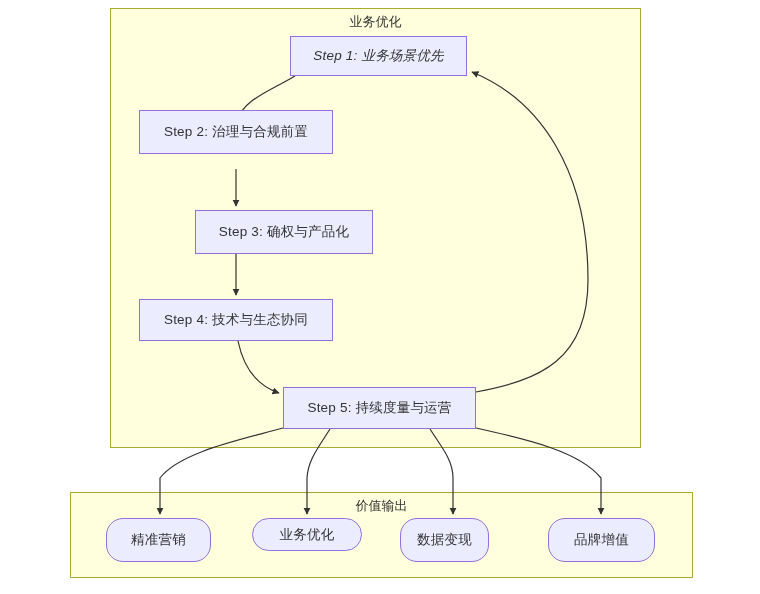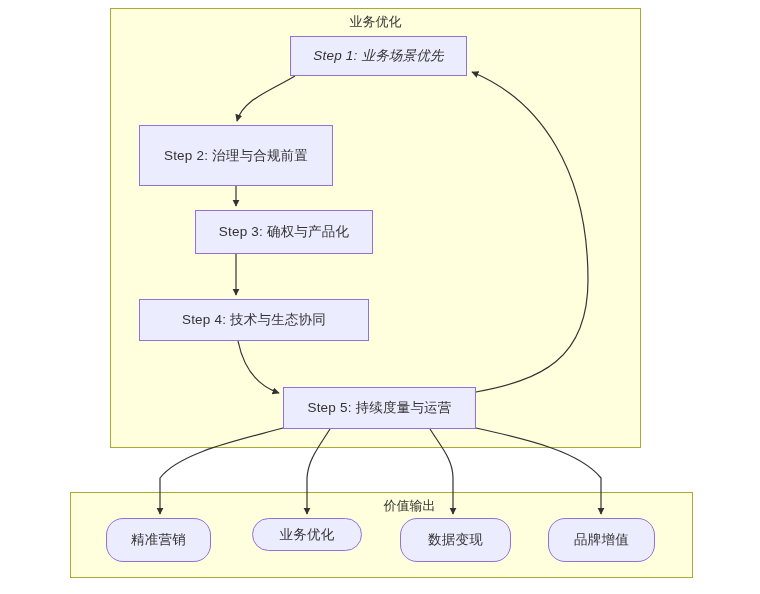--- a/index.html
+++ b/index.html
@@ -23,21 +23,21 @@
 </style>
 </head>
 <body>
 
 <div id="stage">
 
   <div class="cluster" id="cluster-core-loop" style="left: 110px; top: 8px; width: 531px; height: 440px; background: rgb(255, 255, 222); border-color: rgb(170, 170, 51);"></div>
   <div class="cluster-label" id="label-core-loop" style="left: 110px; top: 13px; width: 531px;">业务优化</div>
 
   <div class="cluster" id="cluster-value-output" style="left: 70px; top: 492px; width: 623px; height: 86px; background: rgb(255, 255, 222); border-color: rgb(170, 170, 51);"></div>
-  <div class="cluster-label" id="label-value-output" style="left: 70px; top: 497px; width: 623px; padding-left: 28px;">价值输出</div>
+  <div class="cluster-label" id="label-value-output" style="left: 70px; top: 497px; width: 623px;">价值输出</div>
 
   <svg id="wires" viewBox="0 0 760 594">
     <defs>
       <marker id="arrow" viewBox="0 0 10 10" refX="9" refY="5" markerWidth="6" markerHeight="6" orient="auto-start-reverse">
         <path d="M 0 0 L 10 5 L 0 10 z" fill="#333333"></path>
       </marker>
     </defs>
     <g id="edge-group" fill="none" stroke="#333333" stroke-width="1.2">
         <path d="M 295 76 C 268 92 243 100 237 121" marker-end="url(#arrow)" stroke="#333333"></path>
         <path d="M 236 169 L 236 206" marker-end="url(#arrow)" stroke="#333333"></path>
@@ -45,23 +45,23 @@
         <path d="M 238 341 C 244 370 258 386 279 393" marker-end="url(#arrow)" stroke="#333333"></path>
         <path d="M 476 392 C 540 380 588 360 588 280 C 588 170 540 100 472 72" marker-end="url(#arrow)" stroke="#333333"></path>
         <path d="M 283 428 C 240 440 180 452 160 478 L 160 514" marker-end="url(#arrow)" stroke="#333333"></path>
         <path d="M 330 429 C 318 448 308 460 307 478 L 307 514" marker-end="url(#arrow)" stroke="#333333"></path>
         <path d="M 430 429 C 442 448 453 460 453 478 L 453 514" marker-end="url(#arrow)" stroke="#333333"></path>
         <path d="M 476 428 C 530 440 580 452 601 478 L 601 514" marker-end="url(#arrow)" stroke="#333333"></path>
       </g>
   </svg>
 
   <div class="node" id="node-step1" style="left: 290px; top: 36px; width: 177px; height: 40px; background: rgb(236, 236, 255); border-color: rgb(147, 112, 219); color: rgb(51, 51, 51); font-style: italic;">Step 1: 业务场景优先</div>
-  <div class="node" id="node-step2" style="left: 139px; top: 125px; width: 194px; height: 61px; background: rgb(236, 236, 255); border-color: rgb(147, 112, 219); color: rgb(51, 51, 51);">Step 2: 治理与合规前置</div>
+  <div class="node" id="node-step2" style="left: 139px; top: 110px; width: 194px; height: 44px; background: rgb(236, 236, 255); border-color: rgb(147, 112, 219); color: rgb(51, 51, 51);">Step 2: 治理与合规前置</div>
   <div class="node" id="node-step3" style="left: 147px; top: 210px; width: 178px; height: 44px; background: rgb(236, 236, 255); border-color: rgb(147, 112, 219); color: rgb(51, 51, 51); margin-left: 48px;">Step 3: 确权与产品化</div>
-  <div class="node" id="node-step4" style="left: 139px; top: 299px; width: 230px; height: 42px; background: rgb(236, 236, 255); border-color: rgb(147, 112, 219); color: rgb(51, 51, 51);">Step 4: 技术与生态协同</div>
+  <div class="node" id="node-step4" style="left: 139px; top: 299px; width: 194px; height: 42px; background: rgb(236, 236, 255); border-color: rgb(147, 112, 219); color: rgb(51, 51, 51);">Step 4: 技术与生态协同</div>
   <div class="node" id="node-step5" style="left: 283px; top: 387px; width: 193px; height: 42px; background: rgb(236, 236, 255); border-color: rgb(147, 112, 219); color: rgb(51, 51, 51);">Step 5: 持续度量与运营</div>
 
   <div class="node small" id="node-out1" style="left: 106px; top: 518px; width: 105px; height: 44px; background: rgb(236, 236, 255); border-color: rgb(147, 112, 219); color: rgb(51, 51, 51);">精准营销</div>
   <div class="node small" id="node-out2" style="left: 252px; top: 518px; width: 110px; height: 33px; background: rgb(236, 236, 255); border-color: rgb(147, 112, 219); color: rgb(51, 51, 51);">业务优化</div>
-  <div class="node small" id="node-out3" style="left: 400px; top: 518px; width: 111px; height: 44px; background: rgb(236, 236, 255); border-color: rgb(147, 112, 219); color: rgb(51, 51, 51);">数据变现</div>
+  <div class="node small" id="node-out3" style="left: 400px; top: 518px; width: 89px; height: 44px; background: rgb(236, 236, 255); border-color: rgb(147, 112, 219); color: rgb(51, 51, 51);">数据变现</div>
   <div class="node small" id="node-out4" style="left: 548px; top: 518px; width: 107px; height: 44px; background: rgb(236, 236, 255); border-color: rgb(147, 112, 219); color: rgb(51, 51, 51);">品牌增值</div>
 
 </div>
 
 </body></html>

